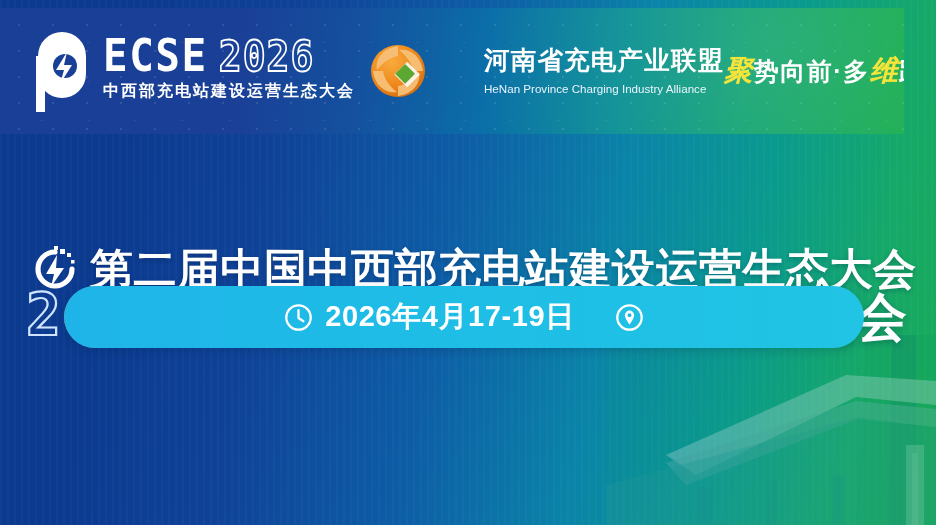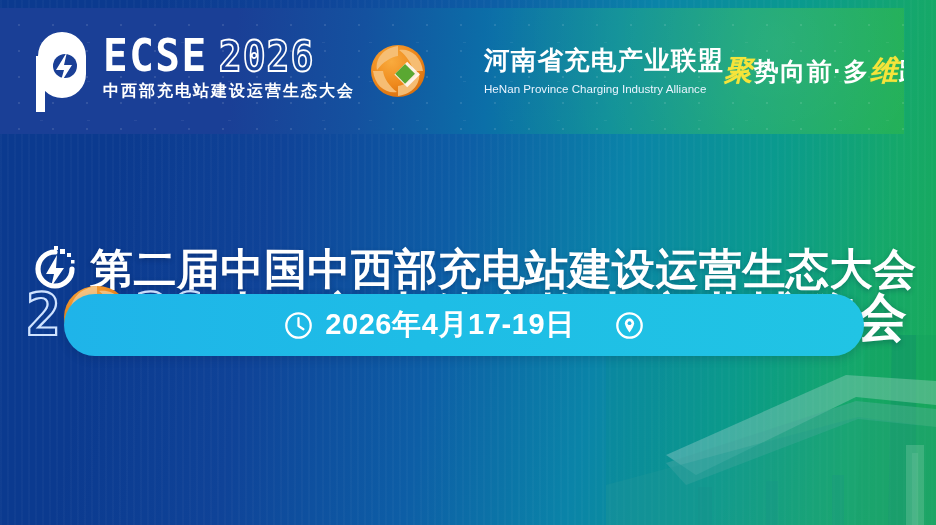--- a/index.html
+++ b/index.html
@@ -189,21 +189,21 @@
   .yr-mark{ width:72px; height:72px; flex:0 0 auto; margin:0 -4px; }
   .title-line2 .t2{
     margin-left:10px;
     font-size:52px; font-weight:700; color:#ffffff;
     letter-spacing:1px; line-height:1;
     text-shadow:0 2px 6px rgba(0,20,60,.30);
   }
 
   
   .pill{
-    position:absolute; left:64px; top:294px;
+    position:absolute; left:64px; top:286px;
     width:800px; height:62px;
     border-radius:31px;
     background:linear-gradient(90deg,#1fb4e9 0%,#1ebde6 45%,#21c4e4 100%);
     display:flex; justify-content:center;
     gap:40px;
     box-shadow:0 3px 10px rgba(0,25,60,.18);
     z-index:4;
   }
   .pill-item{
     display:flex; align-items:center; gap:12px;

